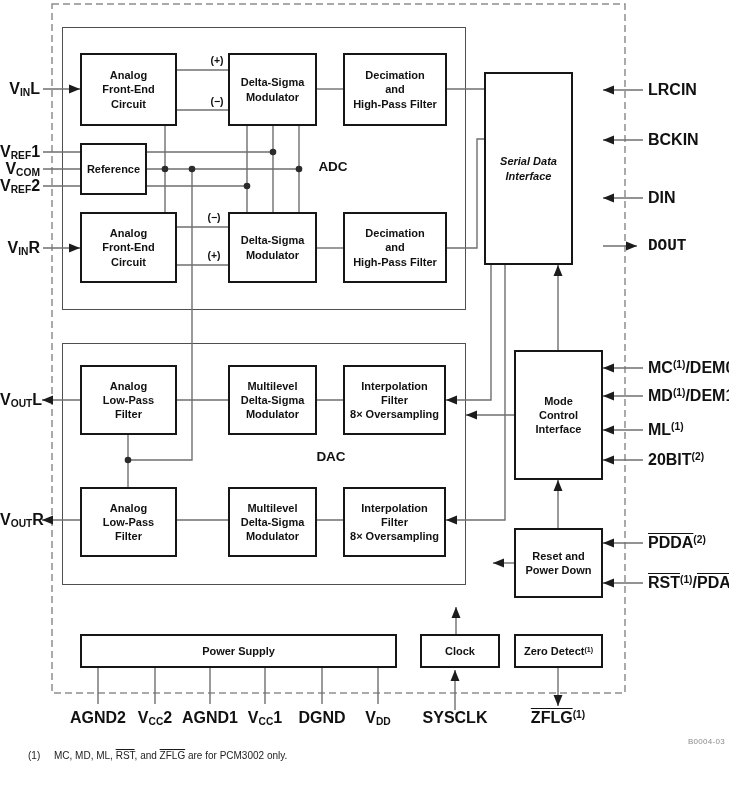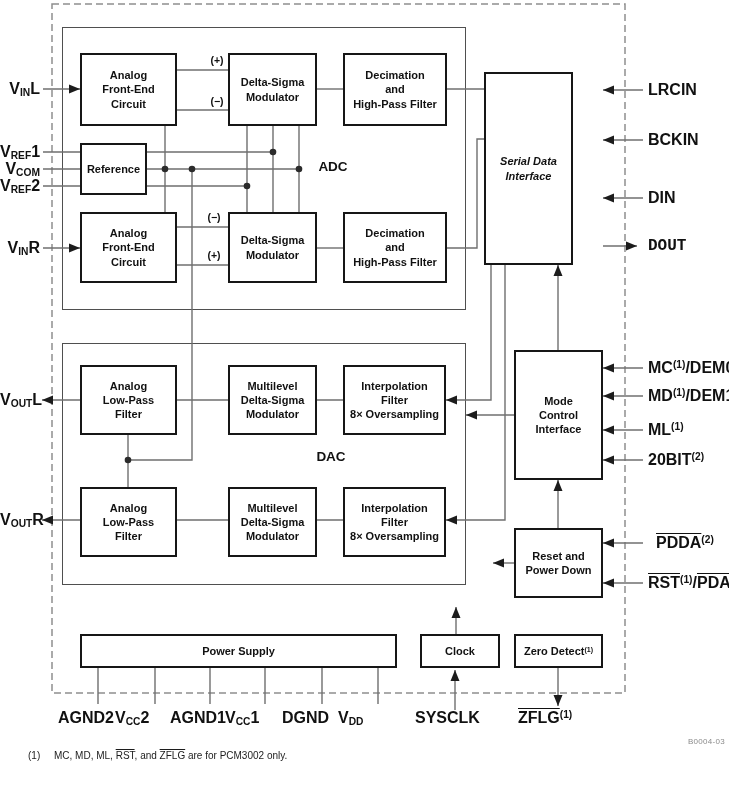--- a/index.html
+++ b/index.html
@@ -5,21 +5,21 @@
   html,body{margin:0;padding:0;background:#fff;}
   #canvas{position:relative;width:729px;height:788px;background:#fff;overflow:hidden;
           font-family:"Liberation Sans", sans-serif;color:#111;}
   .group{position:absolute;border:1.2px solid #4f4f4f;box-sizing:border-box;z-index:1;background:transparent;}
   #wires{position:absolute;left:0;top:0;z-index:2;}
   .blk{position:absolute;background:#fff;border:2.6px solid #161616;box-sizing:border-box;
        display:flex;align-items:center;justify-content:center;text-align:center;
        font-weight:bold;font-size:11px;line-height:1.3;color:#111;white-space:pre-line;z-index:3;}
   .lab{position:absolute;z-index:4;font-weight:bold;font-size:16px;height:16px;line-height:16px;white-space:nowrap;}
   .l-lab{left:0;width:40px;text-align:right;}
-  .b-lab{width:80px;text-align:left;top:710px;}
+  .b-lab{width:80px;text-align:center;top:710px;}
   .r-lab{left:648px;text-align:left;}
   .seclab{position:absolute;z-index:4;font-size:13.5px;font-weight:bold;width:46px;text-align:center;}
   .pol{position:absolute;z-index:4;font-size:10.5px;font-weight:bold;width:30px;text-align:center;}
   .fn{position:absolute;z-index:4;left:28px;font-size:10px;color:#1c1c1c;white-space:nowrap;}
   .fn .mk{display:inline-block;width:26px;}
   .figid{position:absolute;z-index:4;left:620px;width:105px;text-align:right;top:737px;
          font-size:8px;color:#8b8b8b;letter-spacing:0.3px;}
   sub{font-size:0.64em;vertical-align:-0.22em;line-height:1;}
   sup{font-size:0.64em;vertical-align:0.45em;line-height:1;}
   .over{text-decoration:overline;text-decoration-thickness:1.2px;}
@@ -179,21 +179,21 @@
   <div class="lab l-lab" style="top:512px;"><span>V</span><sub>OUT</sub><span>R</span></div>
 
   <div class="lab r-lab" style="top:82px;"><span>LRCIN</span></div>
   <div class="lab r-lab" style="top:132px;"><span>BCKIN</span></div>
   <div class="lab r-lab" style="top:190px;"><span>DIN</span></div>
   <div class="lab r-lab" style="top:238px;font-family:Liberation Mono, monospace;"><span>DOUT</span></div>
   <div class="lab r-lab" style="top:360px;"><span>MC</span><sup>(1)</sup><span>/DEM0</span><sup>(2)</sup></div>
   <div class="lab r-lab" style="top:388px;"><span>MD</span><sup>(1)</sup><span>/DEM1</span><sup>(2)</sup></div>
   <div class="lab r-lab" style="top:422px;"><span>ML</span><sup>(1)</sup></div>
   <div class="lab r-lab" style="top:452px;"><span>20BIT</span><sup>(2)</sup></div>
-  <div class="lab r-lab" style="top:535px;margin-left:8px;"><span class="over">PDDA</span><sup>(2)</sup></div>
+  <div class="lab r-lab" style="top:535px;"><span class="over">PDDA</span><sup>(2)</sup></div>
   <div class="lab r-lab" style="top:575px;"><span class="over">RST</span><sup>(1)</sup><span>/</span><span class="over">PDAD</span><sup>(2)</sup></div>
 
   <div class="lab b-lab" style="left:58px;"><span>AGND2</span></div>
   <div class="lab b-lab" style="left:115px;"><span>V</span><sub>CC</sub><span>2</span></div>
   <div class="lab b-lab" style="left:170px;"><span>AGND1</span></div>
   <div class="lab b-lab" style="left:225px;"><span>V</span><sub>CC</sub><span>1</span></div>
   <div class="lab b-lab" style="left:282px;"><span>DGND</span></div>
   <div class="lab b-lab" style="left:338px;"><span>V</span><sub>DD</sub></div>
   <div class="lab b-lab" style="left:415px;"><span>SYSCLK</span></div>
   <div class="lab b-lab" style="left:518px;"><span class="over">ZFLG</span><sup>(1)</sup></div>

